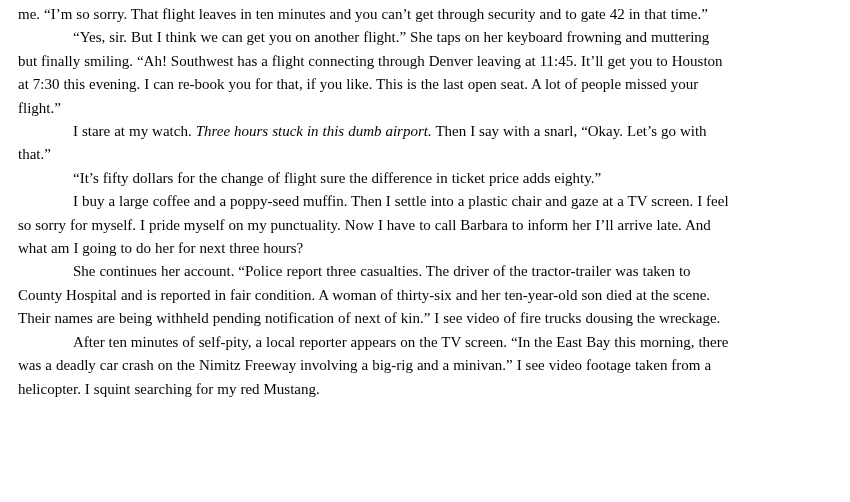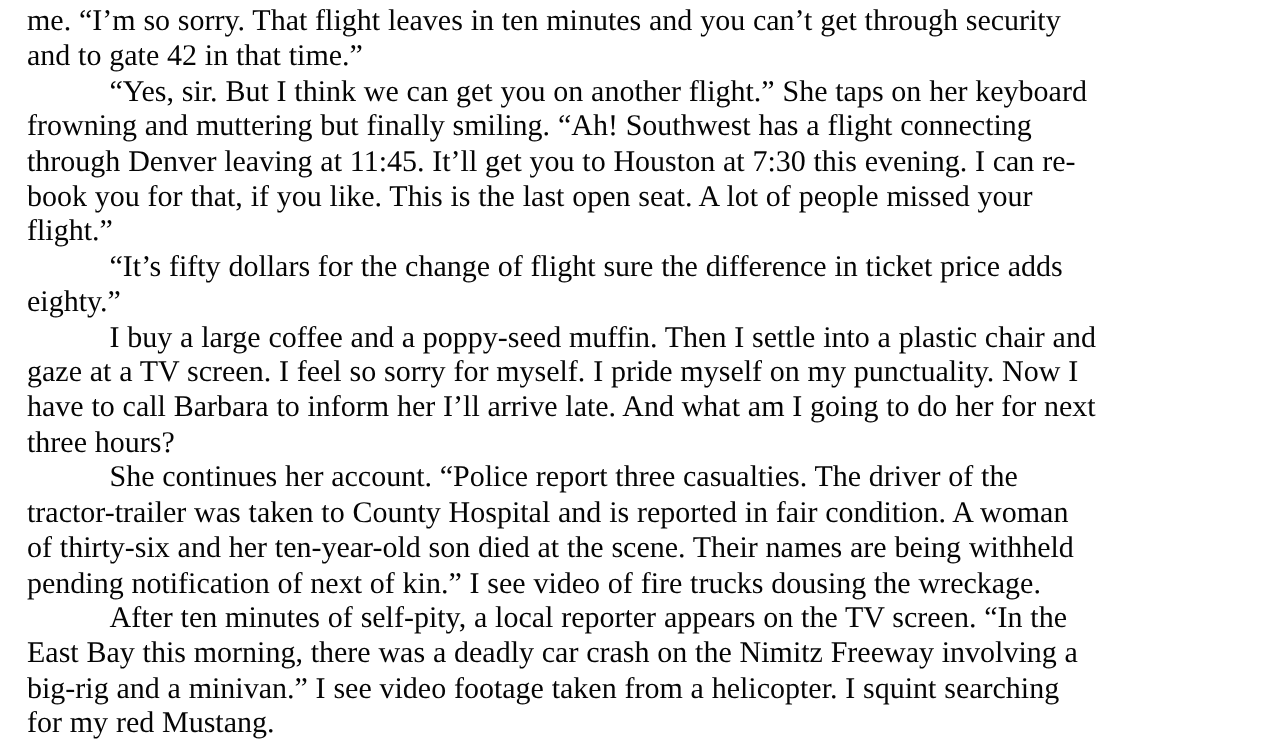--- a/index.html
+++ b/index.html
@@ -8,21 +8,21 @@
     background: #ffffff;
   }
   .page {
     position: relative;
     width: 754px;
     height: 502px;
     box-sizing: border-box;
     background: #ffffff;
     color: #050505;
     font-family: "Liberation Serif", "DejaVu Serif", serif;
-    font-size: 20px;
+    font-size: 15px;
     line-height: 23.4px;
     padding: 3px 22px 0 18px;
     overflow: hidden;
     text-align: left;
   }
   .para {
     margin: 0;
     text-indent: 55px;
     word-spacing: 0.2px;
   }
@@ -36,20 +36,21 @@
 </head>
 <body>
 
 <div class="page">
 
   <p class="para no-indent"><span>me. “I’m so sorry. That flight leaves in ten minutes and you can’t get through security and to gate 42 in that time.”</span></p>
 
 
   <p class="para"><span>“Yes, sir. But I think we can get you on another flight.” She taps on her keyboard frowning and muttering but finally smiling. “Ah! Southwest has a flight connecting through Denver leaving at 11:45. It’ll get you to Houston at 7:30 this evening. I can re-book you for that, if you like. This is the last open seat. A lot of people missed your flight.”</span></p>
 
+  <p class="para"><span>I stare at my watch. </span><span class="italic">Three hours stuck in this dumb airport.</span><span> Then I say with a snarl, “Okay. Let’s go with that.”</span></p>
 
   <p class="para"><span>“It’s fifty dollars for the change of flight sure the difference in ticket price adds eighty.”</span></p>
 
 
   <p class="para"><span>I buy a large coffee and a poppy-seed muffin. Then I settle into a plastic chair and gaze at a TV screen. I feel so sorry for myself. I pride myself on my punctuality. Now I have to call Barbara to inform her I’ll arrive late. And what am I going to do her for next three hours?</span></p>
 
   <p class="para"><span>She continues her account. “Police report three casualties. The driver of the tractor-trailer was taken to County Hospital and is reported in fair condition. A woman of thirty-six and her ten-year-old son died at the scene. Their names are being withheld pending notification of next of kin.” I see video of fire trucks dousing the wreckage.</span></p>
 
   <p class="para"><span>After ten minutes of self-pity, a local reporter appears on the TV screen. “In the East Bay this morning, there was a deadly car crash on the Nimitz Freeway involving a big-rig and a minivan.” I see video footage taken from a helicopter. I squint searching for my red Mustang.</span></p>
 

